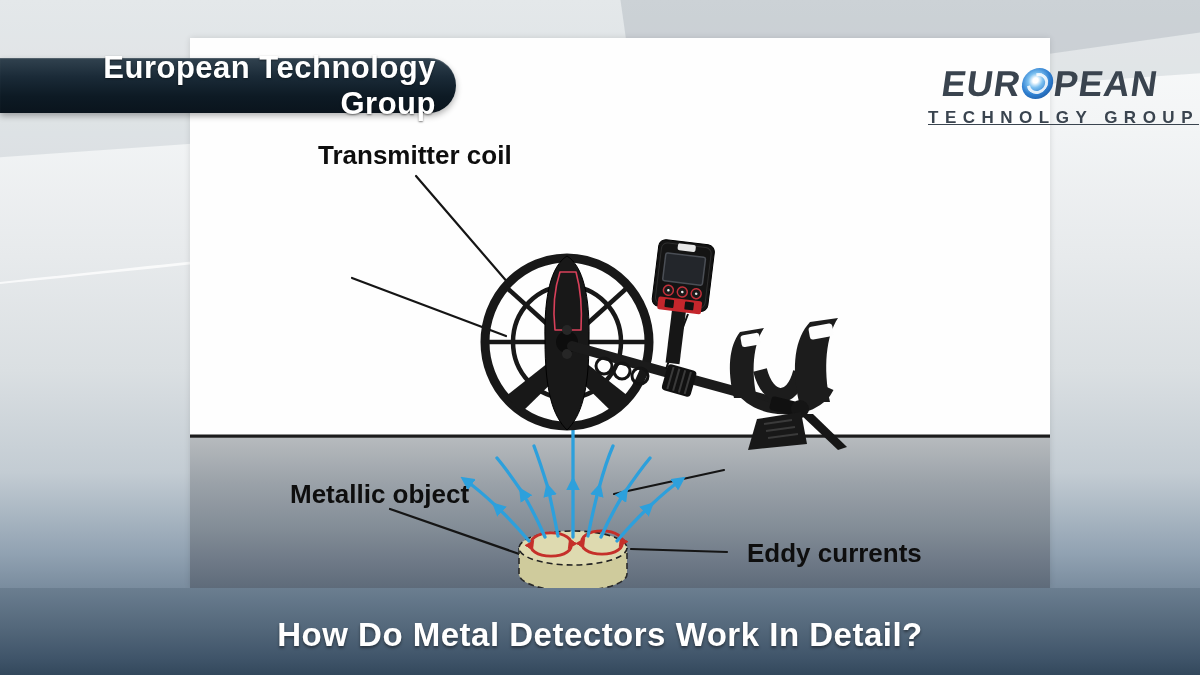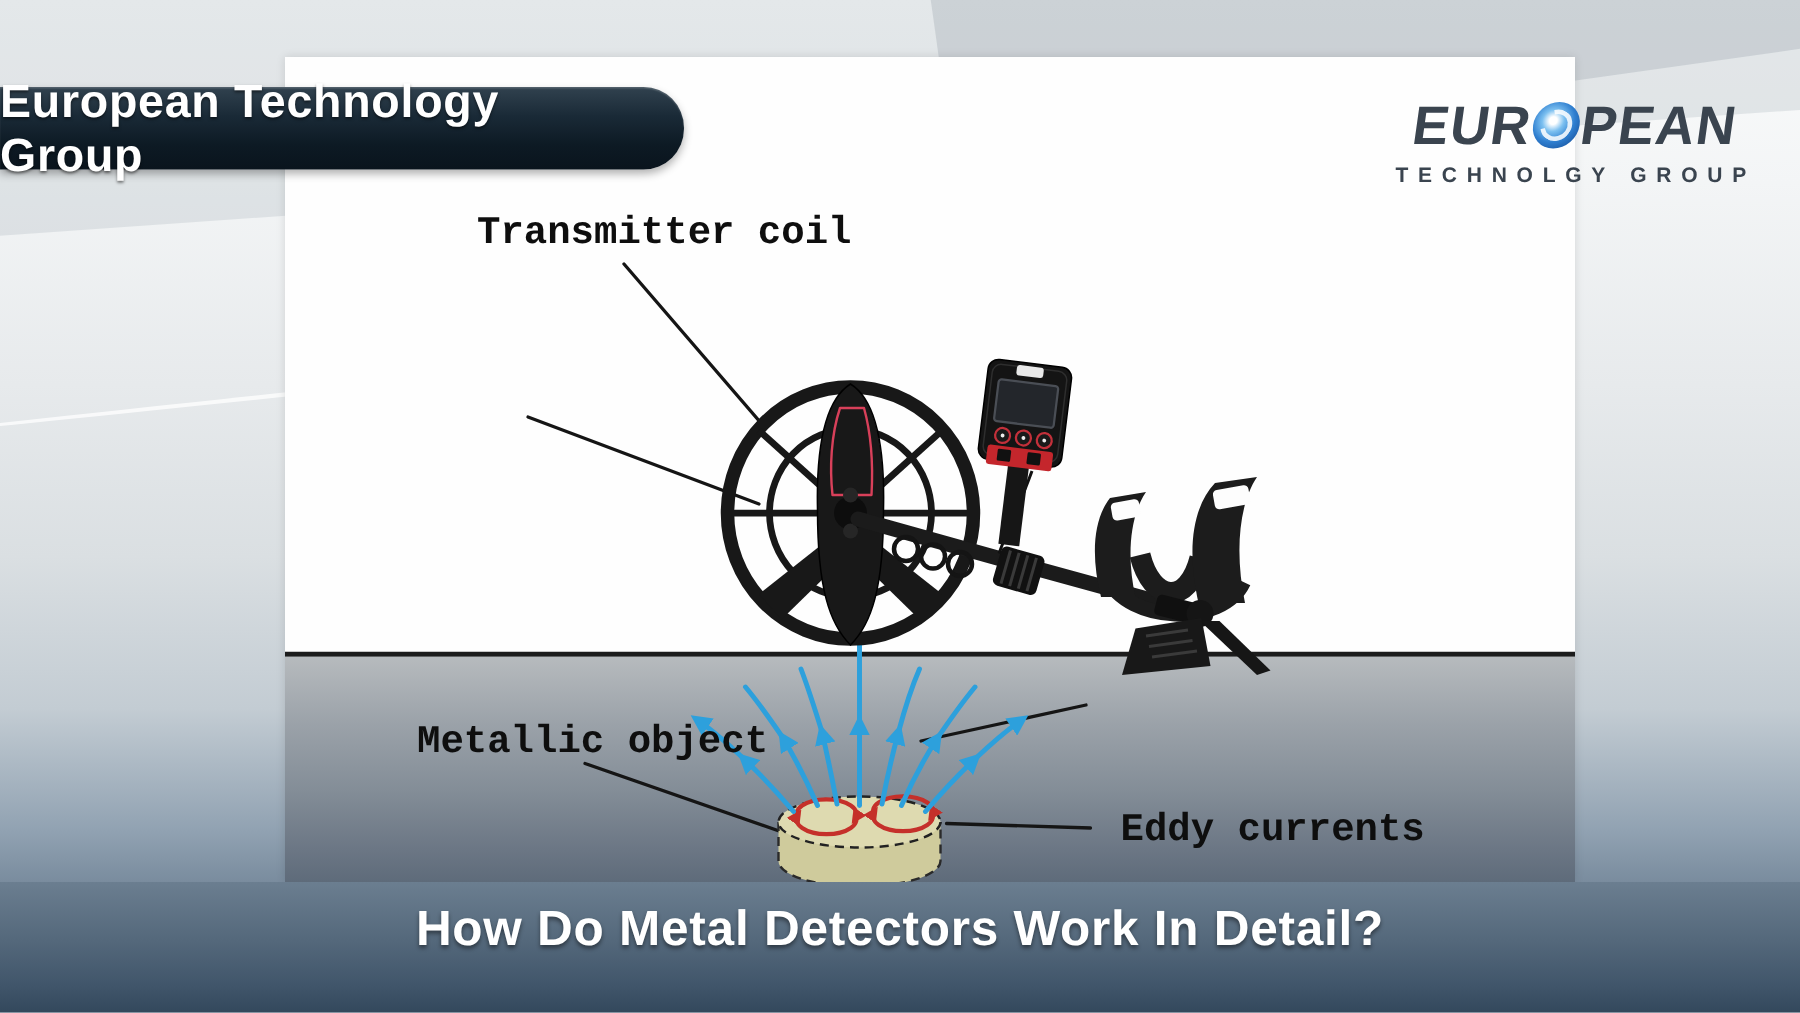--- a/index.html
+++ b/index.html
@@ -14,50 +14,50 @@
   .swoosh3{position:absolute;left:-100px;top:250px;width:800px;height:3px;
     background:rgba(255,255,255,0.75);transform:rotate(-6deg);border-radius:50%;}
 
   .panel{position:absolute;left:190px;top:38px;width:860px;height:550px;background:#fefefe;
     box-shadow:0 0 6px rgba(0,0,0,0.12);}
   .underground{position:absolute;left:0;top:399px;width:860px;height:151px;
     background:linear-gradient(180deg,#b7bbbe 0%,#9ba2a9 30%,#838d97 60%,#6c7785 85%,#5e6b7a 100%);}
 
   .art{position:absolute;left:0;top:0;width:1200px;height:675px;pointer-events:none;}
 
-  .diagram-label{position:absolute;font-family:Liberation Mono, monospace;
+  .diagram-label{position:absolute;font-family:Liberation Sans, sans-serif;
     font-weight:bold;font-size:26px;color:#0e0e0e;white-space:nowrap;}
   #lbl-transmitter{left:318px;top:140px;}
   #lbl-receiver{left:268px;top:245px;}
-  #lbl-metallic{left:278px;top:479px;}
+  #lbl-metallic{left:290px;top:479px;}
   #lbl-magnetic{left:726px;top:453px;}
   #lbl-eddy{left:747px;top:538px;}
 
   .badge{position:absolute;left:0;top:58px;height:55px;width:456px;
     border-radius:0 27px 27px 0;
     background:linear-gradient(180deg,#31424f 0%,#1a2a37 35%,#0d1a24 70%,#0a141d 100%);
     box-shadow:inset 0 1px 1px rgba(255,255,255,0.18),0 3px 6px rgba(0,0,0,0.30);
     display:flex;align-items:center;justify-content:center;}
   .badge-text{color:#ffffff;font-size:31px;font-weight:bold;letter-spacing:0.5px;
-    text-shadow:0 1px 2px rgba(0,0,0,0.5);padding-right:20px;}
+    text-shadow:0 1px 2px rgba(0,0,0,0.5);padding-right:20px;text-align:right;}
 
   .logo{position:absolute;left:928px;top:66px;width:245px;text-align:center;}
   .logo-word{font-size:36px;font-weight:800;color:#3a444f;letter-spacing:1px;
     transform:skewX(-8deg);display:inline-block;white-space:nowrap;line-height:1;}
   .logo-o{display:inline-block;width:31px;height:31px;border-radius:50%;vertical-align:-3px;
     background:radial-gradient(circle at 42% 40%,#ffffff 10%,#7cc0f0 28%,#2f7fd0 55%,#1d5ca8 80%,#123f7a 100%);
     position:relative;margin:0 1px;}
   .logo-o::after{content:"";position:absolute;inset:5px;border-radius:50%;
     border:3px solid rgba(255,255,255,0.85);border-left-color:transparent;transform:rotate(30deg);}
-  .logo-tagline{margin-top:6px;font-size:14px;font-weight:600;color:#3a444f;letter-spacing:6.5px;white-space:nowrap;}
+  .logo-tagline{margin-top:6px;font-size:17px;font-weight:600;color:#3a444f;letter-spacing:6.5px;white-space:nowrap;text-decoration:underline;}
 
   .bottombar{position:absolute;left:0;top:588px;width:1200px;height:87px;
     background:linear-gradient(180deg,#6b7e90 0%,#54687b 45%,#40556a 80%,#33485c 100%);
     display:flex;align-items:flex-start;justify-content:center;}
-  .bottom-title{margin-top:12px;color:#ffffff;font-size:33px;font-weight:bold;letter-spacing:0.5px;
+  .bottom-title{margin-top:28px;color:#ffffff;font-size:33px;font-weight:bold;letter-spacing:0.5px;
     text-shadow:0 2px 3px rgba(0,0,0,0.45);}
 </style>
 </head>
 <body>
 
 <div class="stage">
 
   <div class="swoosh1"></div>
   <div class="swoosh2"></div>
   <div class="swoosh3"></div>

